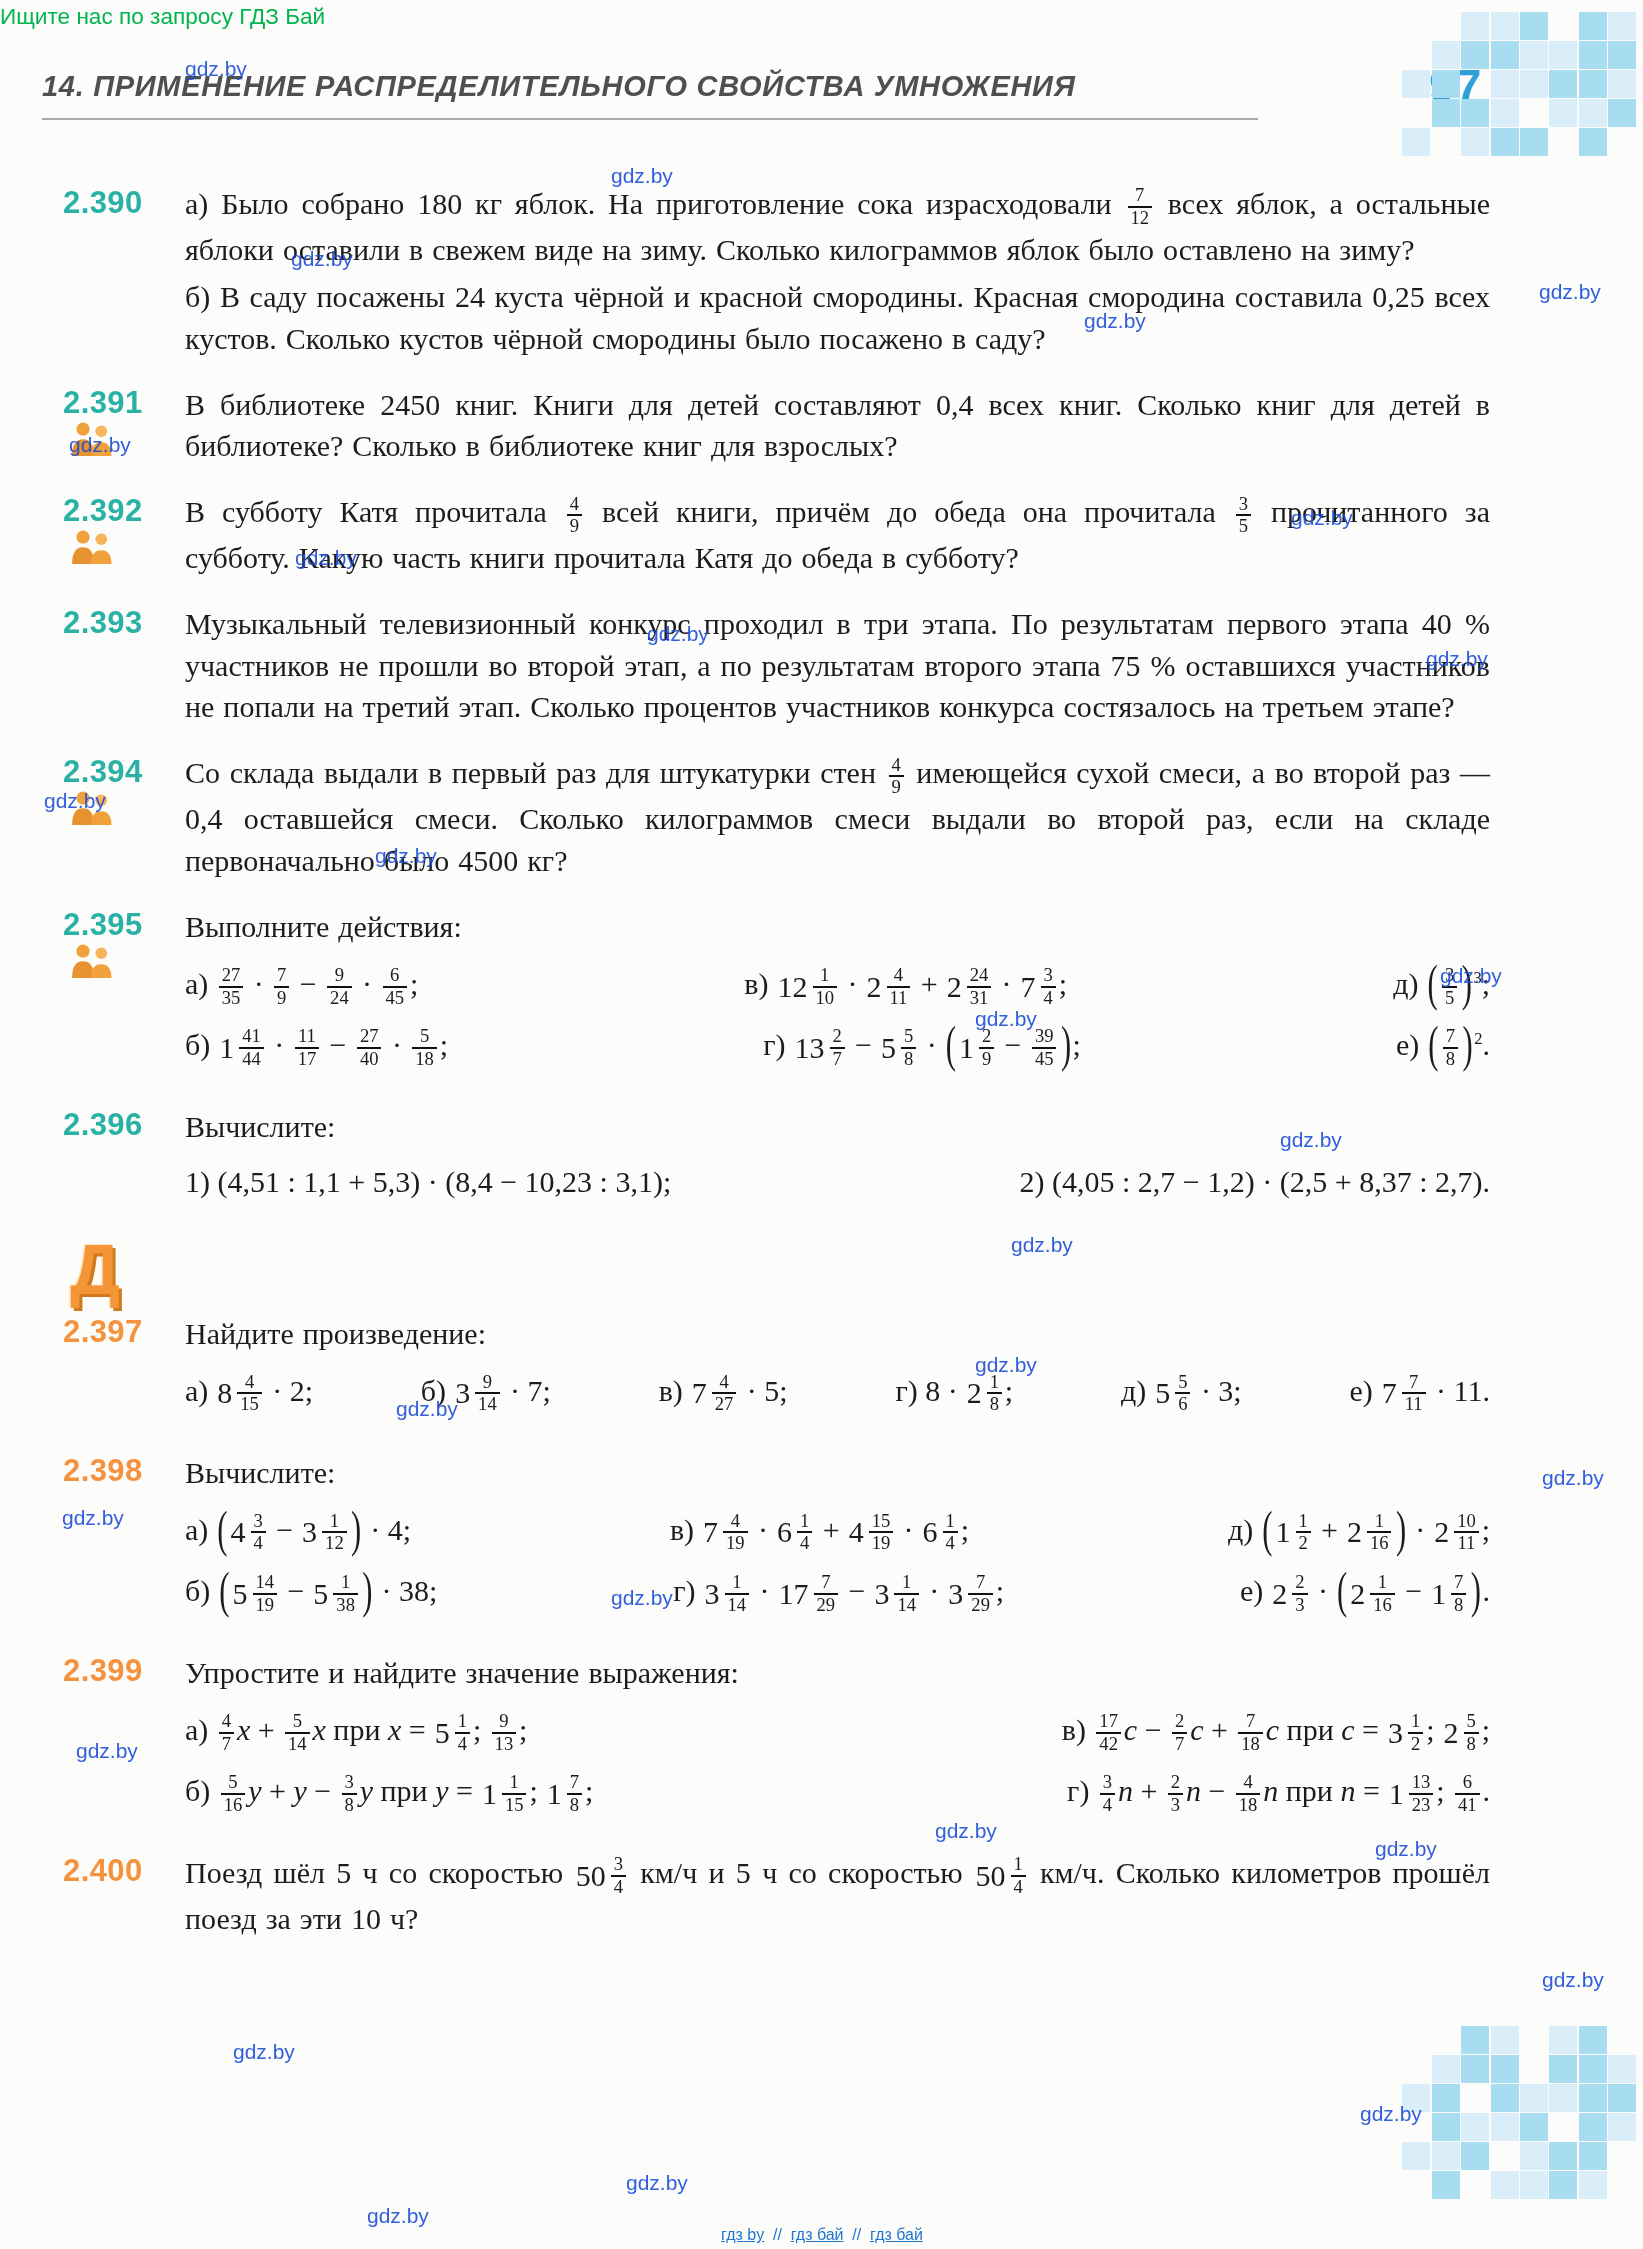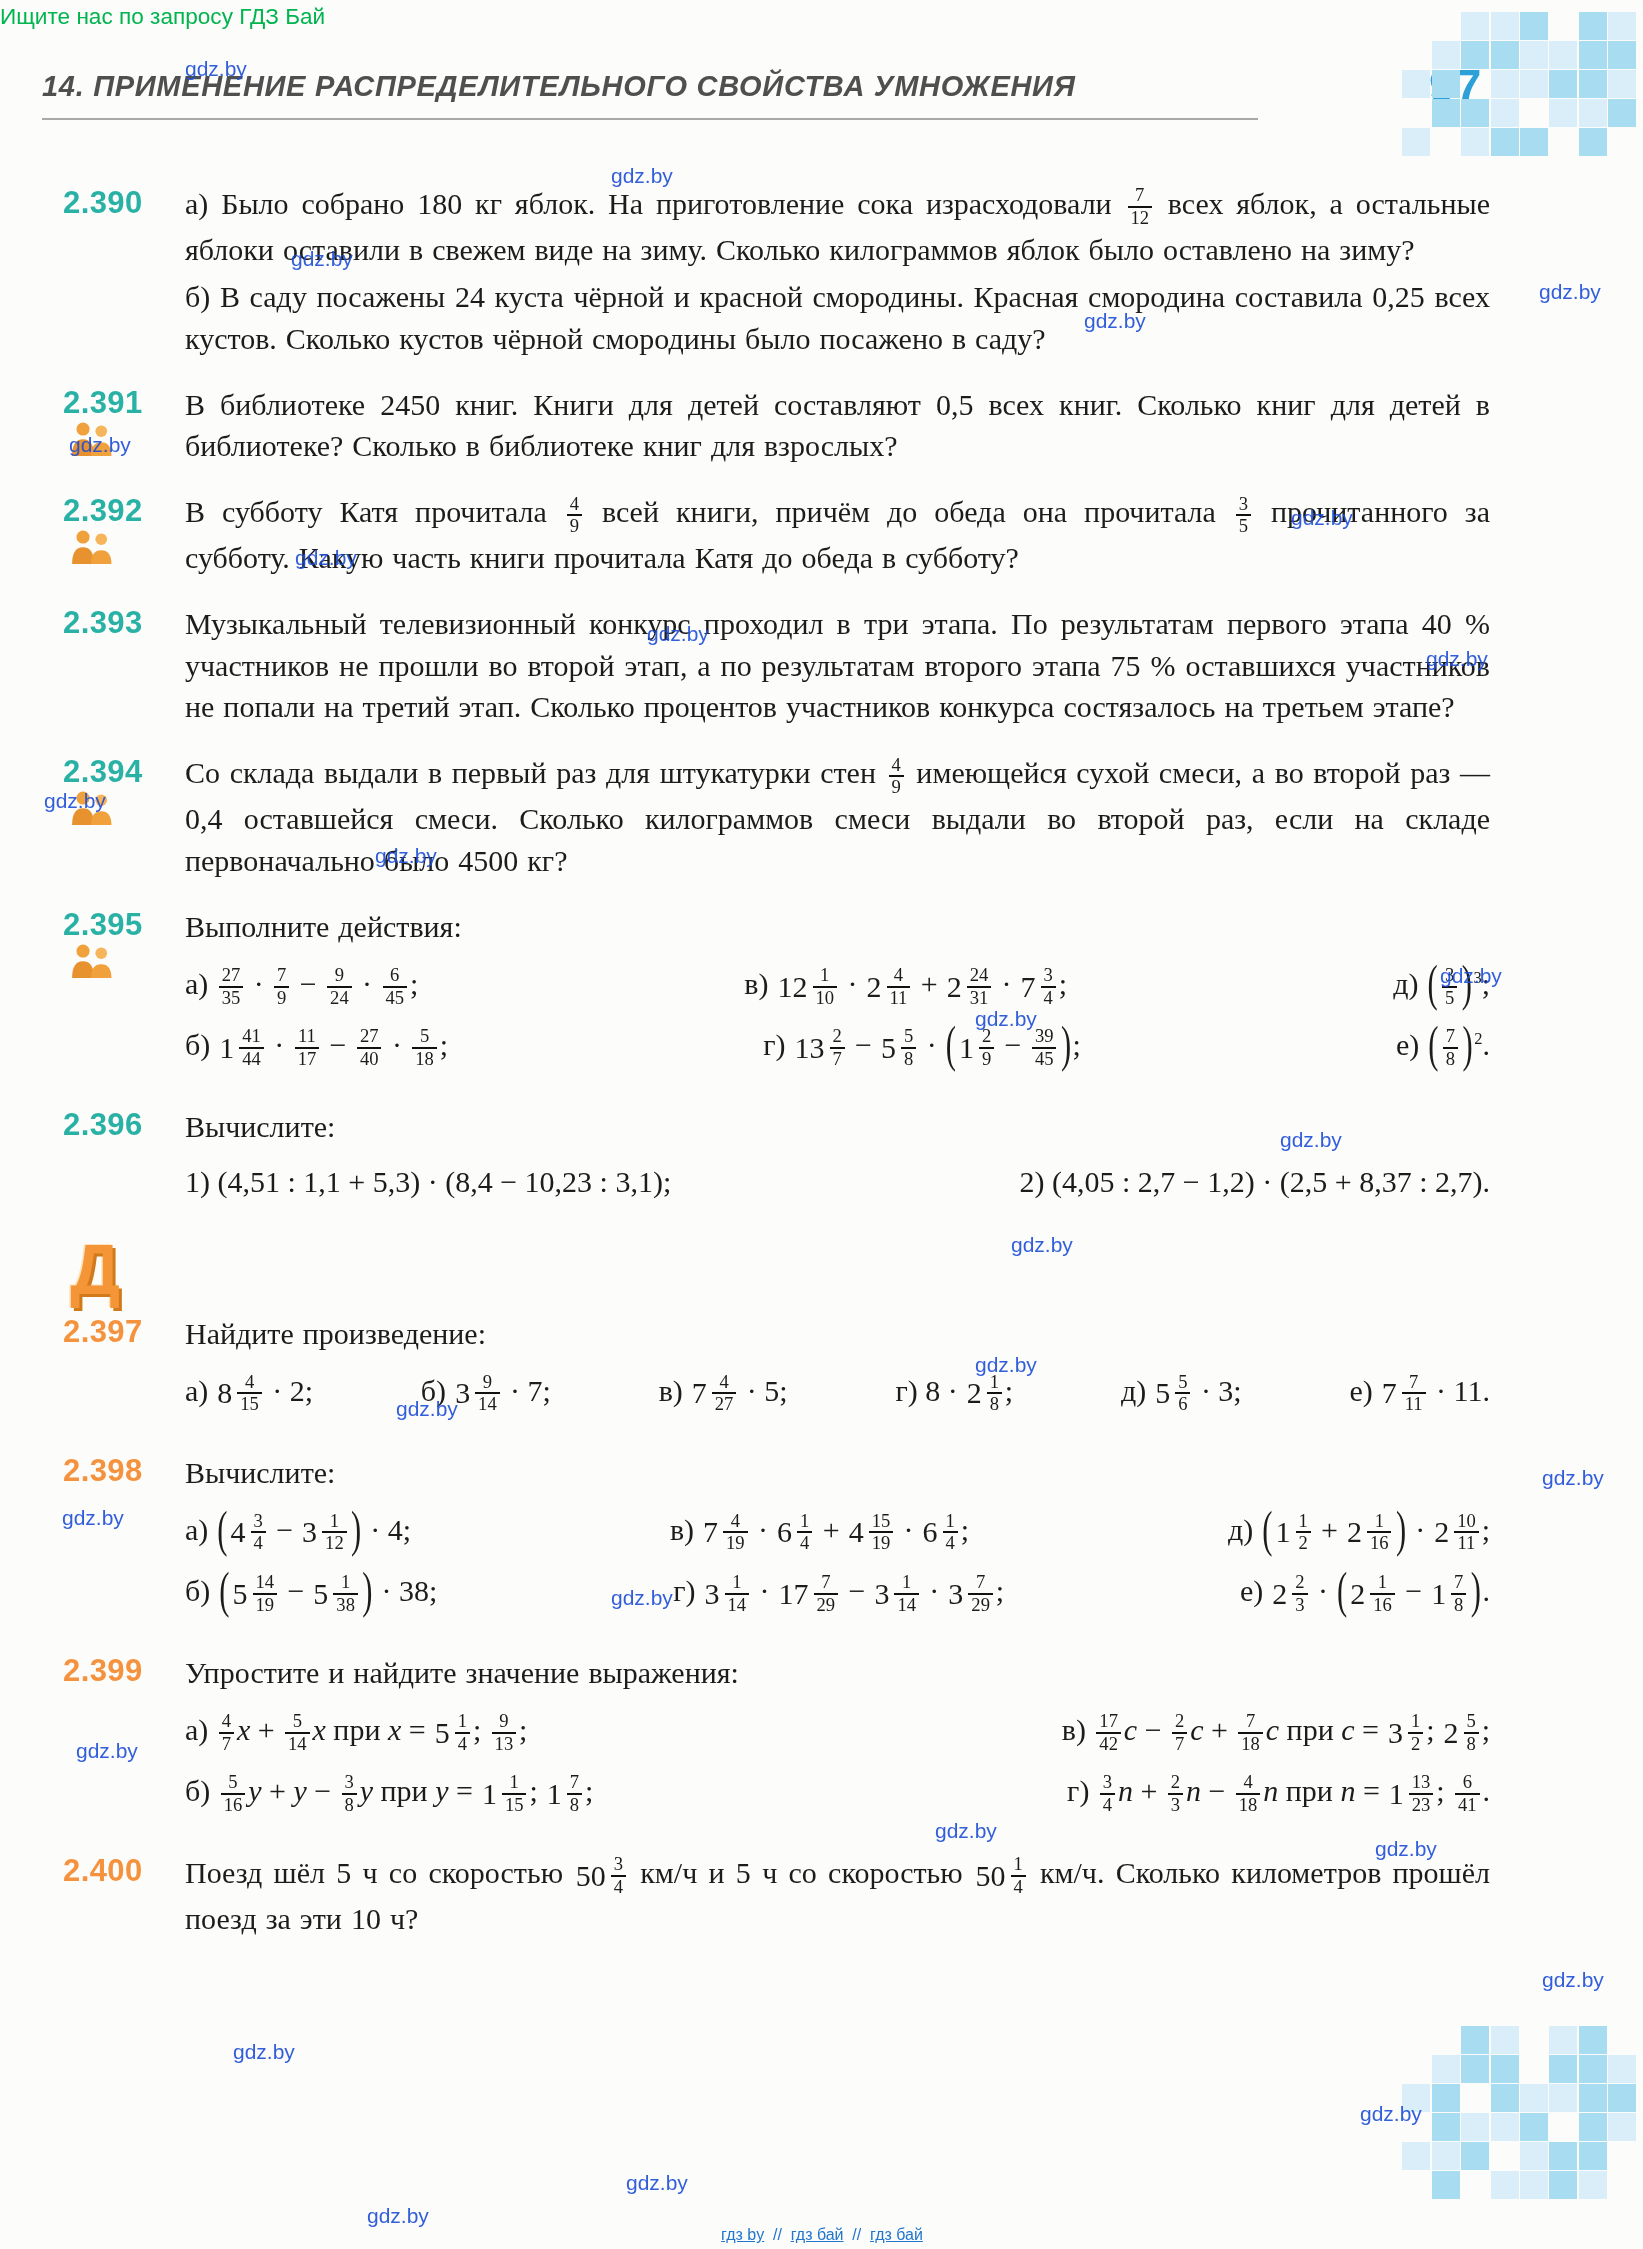--- a/index.html
+++ b/index.html
@@ -229,21 +229,21 @@
       </div>
     </div>
     <div class="problem">
       <div class="numcol"><div class="pnum teal">2.391</div><span class="pairicon"><svg width="51" height="35" viewBox="0 0 70 48">
             <circle cx="22" cy="11" r="9" fill="#f0a13c"></circle>
             <path d="M7 48 Q7 25 22 25 Q37 25 37 48 Z" fill="#e8912f"></path>
             <circle cx="47" cy="14" r="8" fill="#f6b55a"></circle>
             <path d="M33 48 Q33 29 47 29 Q61 29 61 48 Z" fill="#f0a13c"></path>
           </svg></span></div>
       <div class="pbody">
-        <div class="para">В библиотеке 2450 книг. Книги для детей составляют 0,5 всех книг. Сколько книг для детей в библиотеке? Сколько в библиотеке книг для взрослых?</div>
+        <div class="para">В библиотеке 2450 книг. Книги для детей составляют 0,4 всех книг. Сколько книг для детей в библиотеке? Сколько в библиотеке книг для взрослых?</div>
       </div>
     </div>
     <div class="problem">
       <div class="numcol"><div class="pnum teal">2.392</div><span class="pairicon"><svg width="51" height="35" viewBox="0 0 70 48">
             <circle cx="22" cy="11" r="9" fill="#f0a13c"></circle>
             <path d="M7 48 Q7 25 22 25 Q37 25 37 48 Z" fill="#e8912f"></path>
             <circle cx="47" cy="14" r="8" fill="#f6b55a"></circle>
             <path d="M33 48 Q33 29 47 29 Q61 29 61 48 Z" fill="#f0a13c"></path>
           </svg></span></div>
       <div class="pbody">

